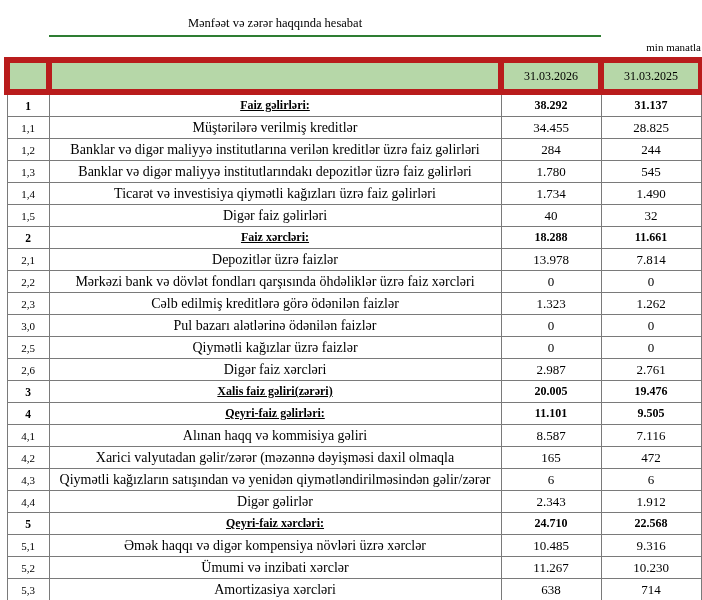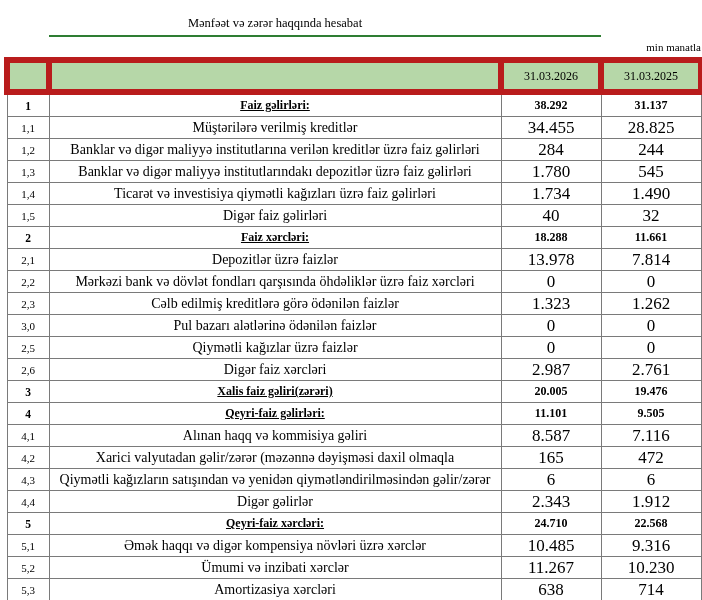--- a/index.html
+++ b/index.html
@@ -85,21 +85,21 @@
     text-align: center;
     font-size: 11px;
   }
   td.desc {
     text-align: center;
     font-size: 14px;
     padding: 0 3px;
   }
   td.val {
     text-align: center;
-    font-size: 17px;
+    font-size: 13px;
   }
   tr.bold td {
     font-weight: bold;
   }
   tr.bold td.desc { font-size: 12px; text-decoration: underline; }
   tr.bold td.val { font-size: 12px; }
   tr.bold td.num { font-size: 11.5px; }
 </style>
 </head>
 <body>

